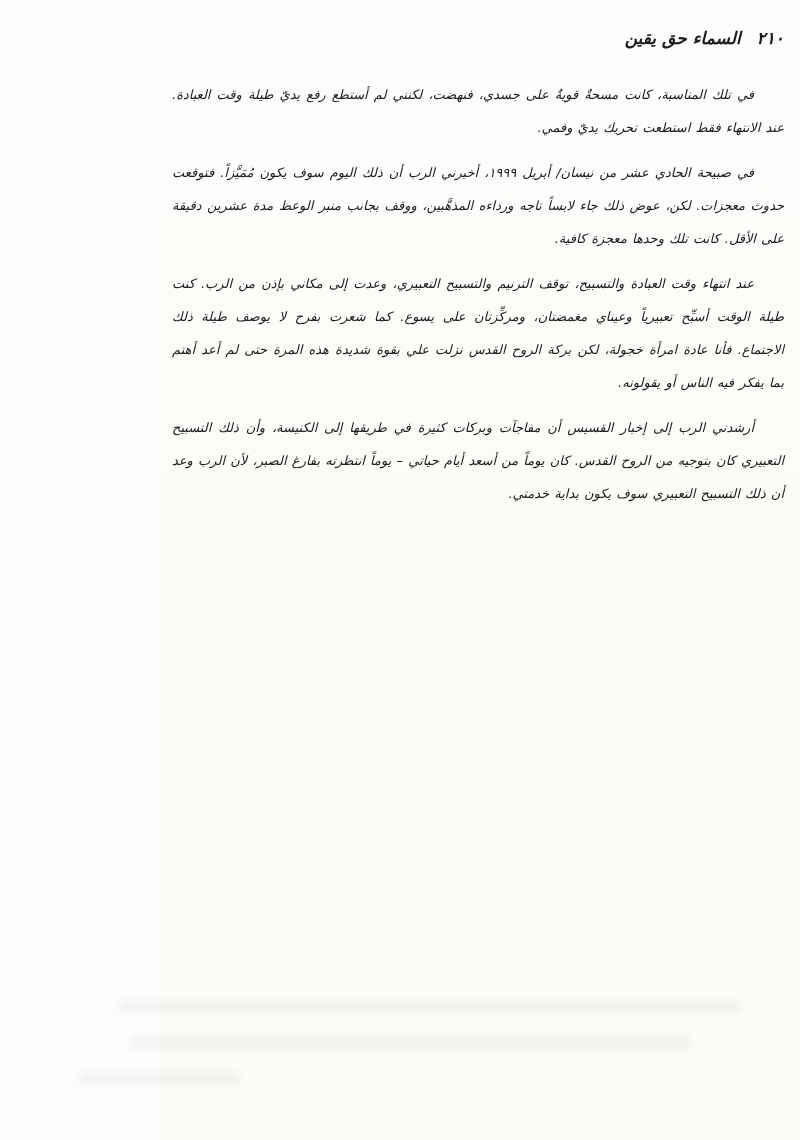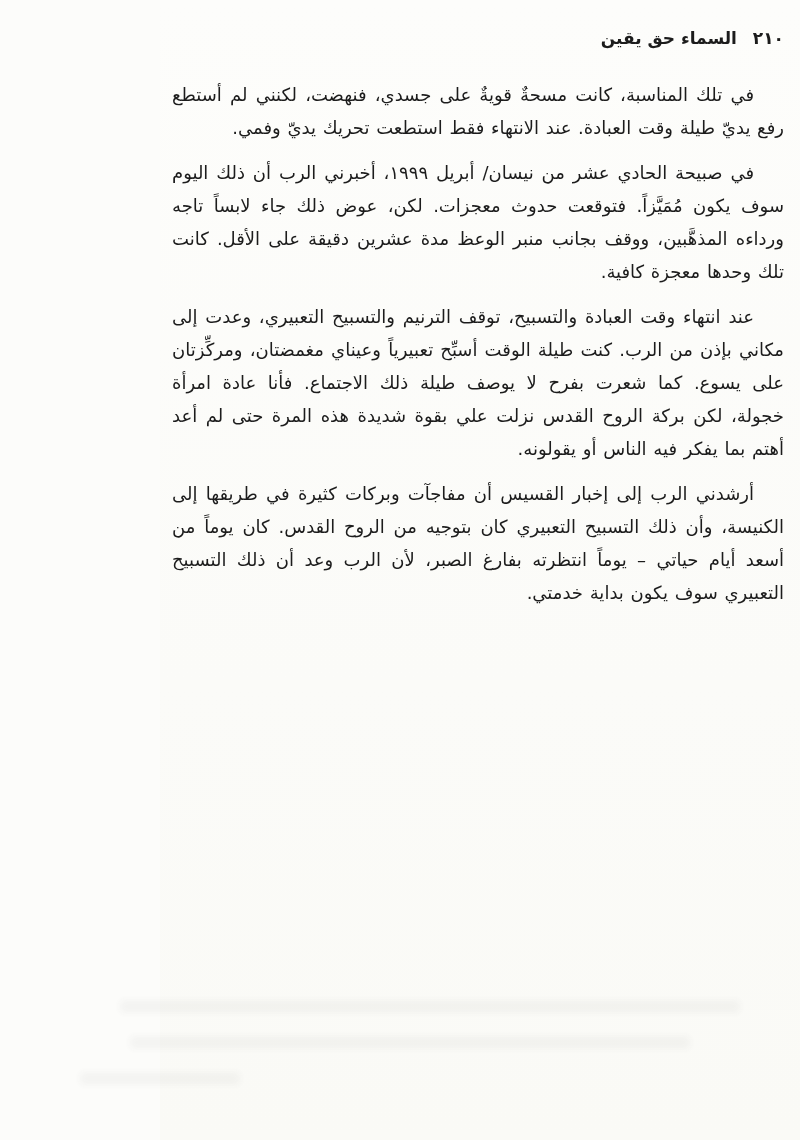--- a/index.html
+++ b/index.html
@@ -15,39 +15,40 @@
     overflow: hidden;
   }
   .page {
     position: relative;
     box-sizing: border-box;
     width: 640px;
     height: 1140px;
     direction: rtl;
     padding: 26px 16px 12px 12px;
     background: linear-gradient(180deg, #fdfdfb 0%, #fbfbf8 60%, #fafaf6 100%);
+    font-style: italic;
   }
   .page-header {
     text-align: right;
     font-weight: bold;
     font-size: 17px;
     line-height: 24px;
     margin-bottom: 28px;
     padding-left: 8px;
   }
   .page-number {
     display: inline-block;
     margin-left: 10px;
     letter-spacing: 2px;
   }
   .book-title {
     display: inline-block;
   }
   .page-body p {
-    font-size: 18px;
+    font-size: 13px;
     line-height: 33px;
     text-align: justify;
     margin: 0 0 12px 0;
     text-indent: 30px;
     word-spacing: 1px;
   }
   
   .bleed {
     position: absolute;
     height: 13px;

